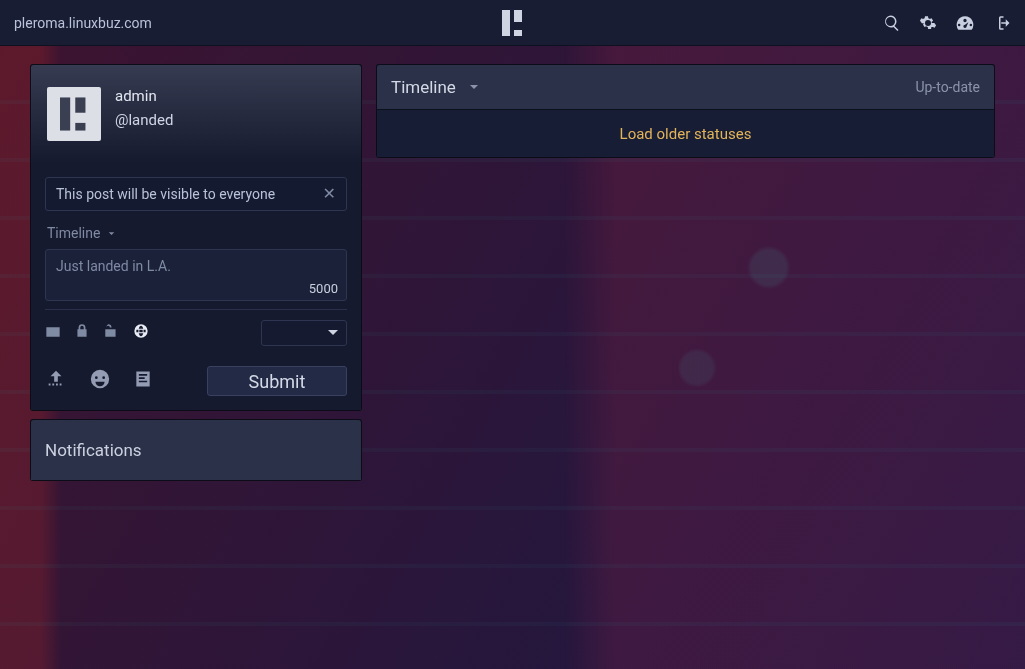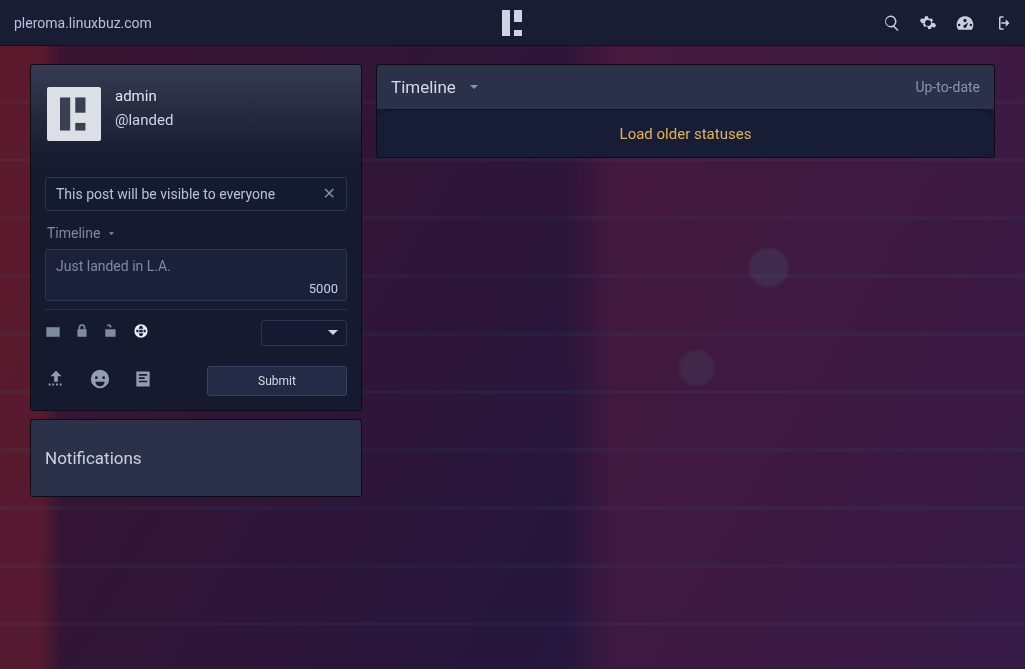--- a/index.html
+++ b/index.html
@@ -62,32 +62,32 @@
   .charcount{position:absolute;right:8px;bottom:4px;color:#c9cfdf;font-size:13px;}
   .scope-row{display:flex;align-items:center;gap:14px;margin-top:8px;border-top:1px solid #2a3049;padding-top:10px;}
   .scope-row .scope{color:var(--muted);cursor:pointer;}
   .scope-row .scope.active{color:#e8ecf5;}
   .scope-row .spacer{flex:1;}
   .lang-select{width:86px;height:26px;background:#151a30;border:1px solid #2e3550;border-radius:3px;position:relative;cursor:pointer;}
   .lang-select::after{content:"";position:absolute;right:8px;top:9px;border:5px solid transparent;border-top-color:#cfd5e3;}
   .compose-actions{display:flex;align-items:center;gap:22px;margin-top:20px;}
   .compose-actions .left{display:flex;gap:22px;color:#949cb4;}
   .compose-actions .left .act{cursor:pointer;}
-  .submit-btn{margin-left:auto;width:140px;height:30px;background:#232a46;border:1px solid #3a4160;color:#d5dae8;border-radius:3px;font-size:12px;cursor:pointer;}
+  .submit-btn{margin-left:auto;width:140px;height:30px;background:#232a46;border:1px solid #3a4160;color:#d5dae8;border-radius:3px;font-size:18px;cursor:pointer;}
   .nav-list{display:flex;flex-direction:column;}
   .nav-item{display:flex;align-items:center;gap:18px;padding:14px 16px;border-bottom:1px solid rgba(0,0,0,.4);cursor:pointer;background:var(--panel);}
   .nav-item.active{background:#1d2440;}
   .nav-item .lbl{color:var(--accent);font-size:14px;}
   .nav-item.active .lbl{color:#e6e9f2;font-weight:600;}
   .nav-item svg{color:#9aa3bd;}
-  .notif-header{background:var(--panel-header);color:#cbd1e0;font-size:17px;padding:28px 14px;border-radius:3px 3px 0 0;}
+  .notif-header{background:var(--panel-header);color:#cbd1e0;font-size:17px;padding:20px 14px;border-radius:3px 3px 0 0;}
   .timeline-panel .tl-head{display:flex;align-items:center;padding:12px 14px;background:var(--panel-header);border-radius:3px 3px 0 0;justify-content:flex-end;}
   .tl-title{color:#d4d9e6;font-size:17px;display:flex;align-items:center;gap:10px;}
   .tl-status{margin-left:auto;color:#8b93ab;font-size:14px;}
-  .tl-load{padding:14px 0;text-align:center;background:#171d34;border-top:1px solid rgba(0,0,0,.45);cursor:pointer;border-radius:15px;}
+  .tl-load{padding:14px 0;text-align:center;background:#171d34;border-top:1px solid rgba(0,0,0,.45);cursor:pointer;}
   .tl-load span{color:var(--accent);font-size:15px;}
   svg{fill:currentColor;}
 </style>
 </head>
 <body>
 
 <div class="bg-deco"></div>
 
 <div class="topbar">
   <div class="site">pleroma.linuxbuz.com</div>

